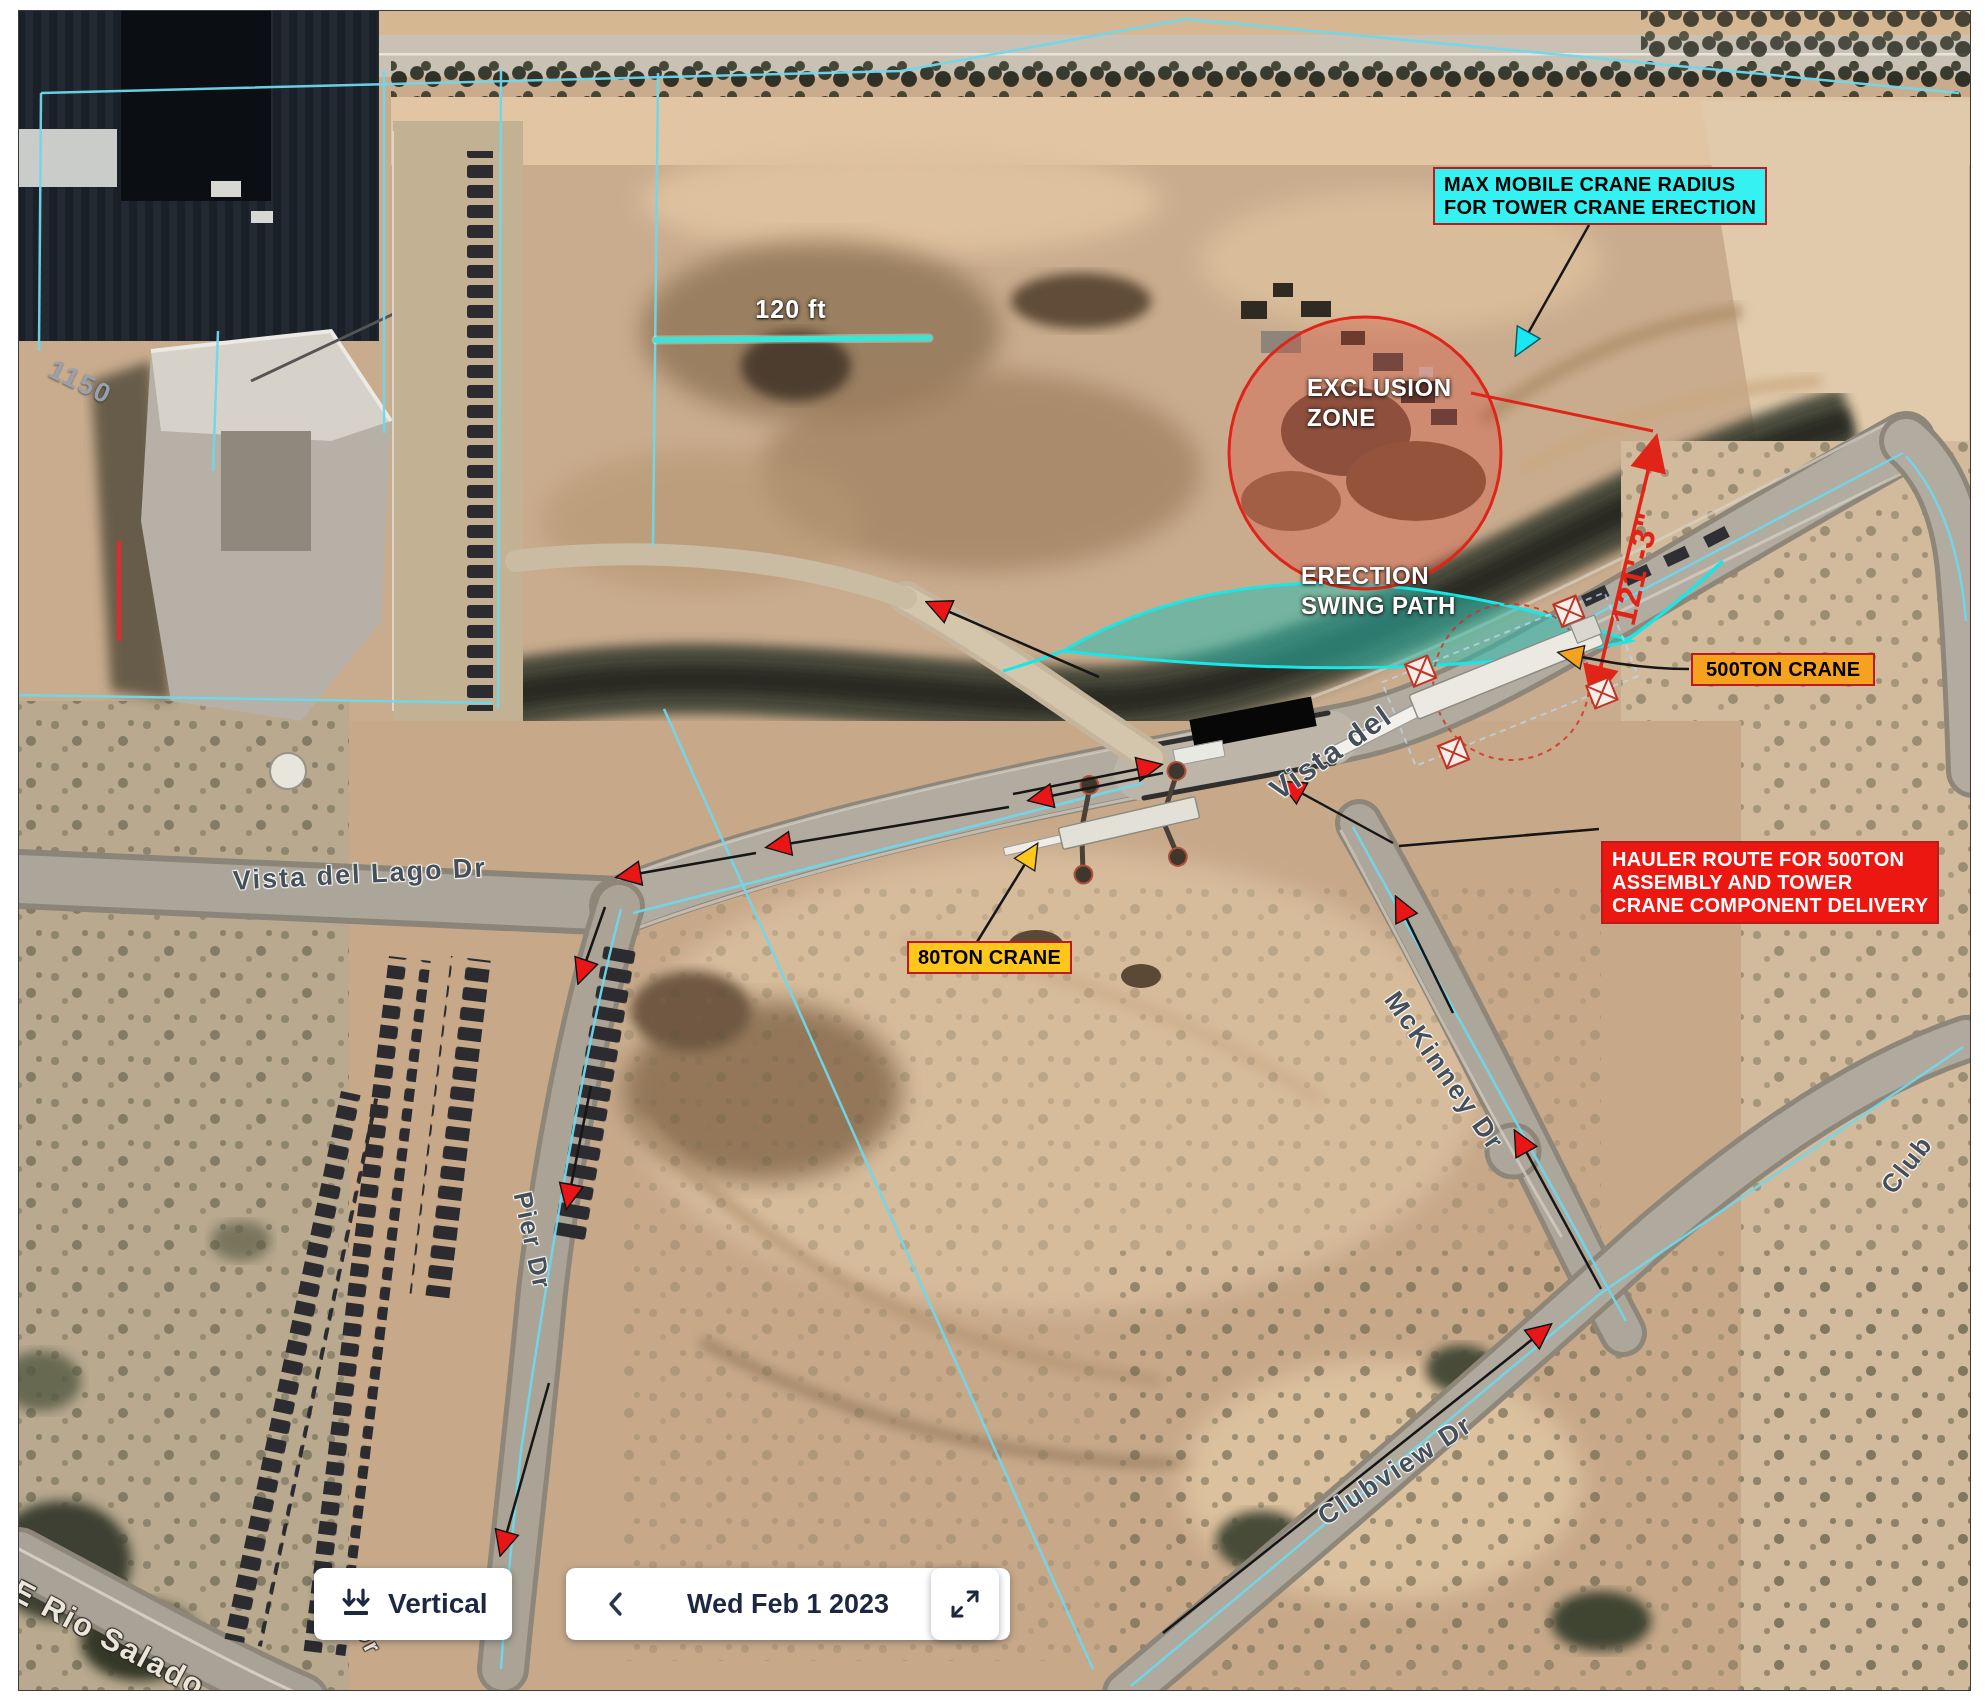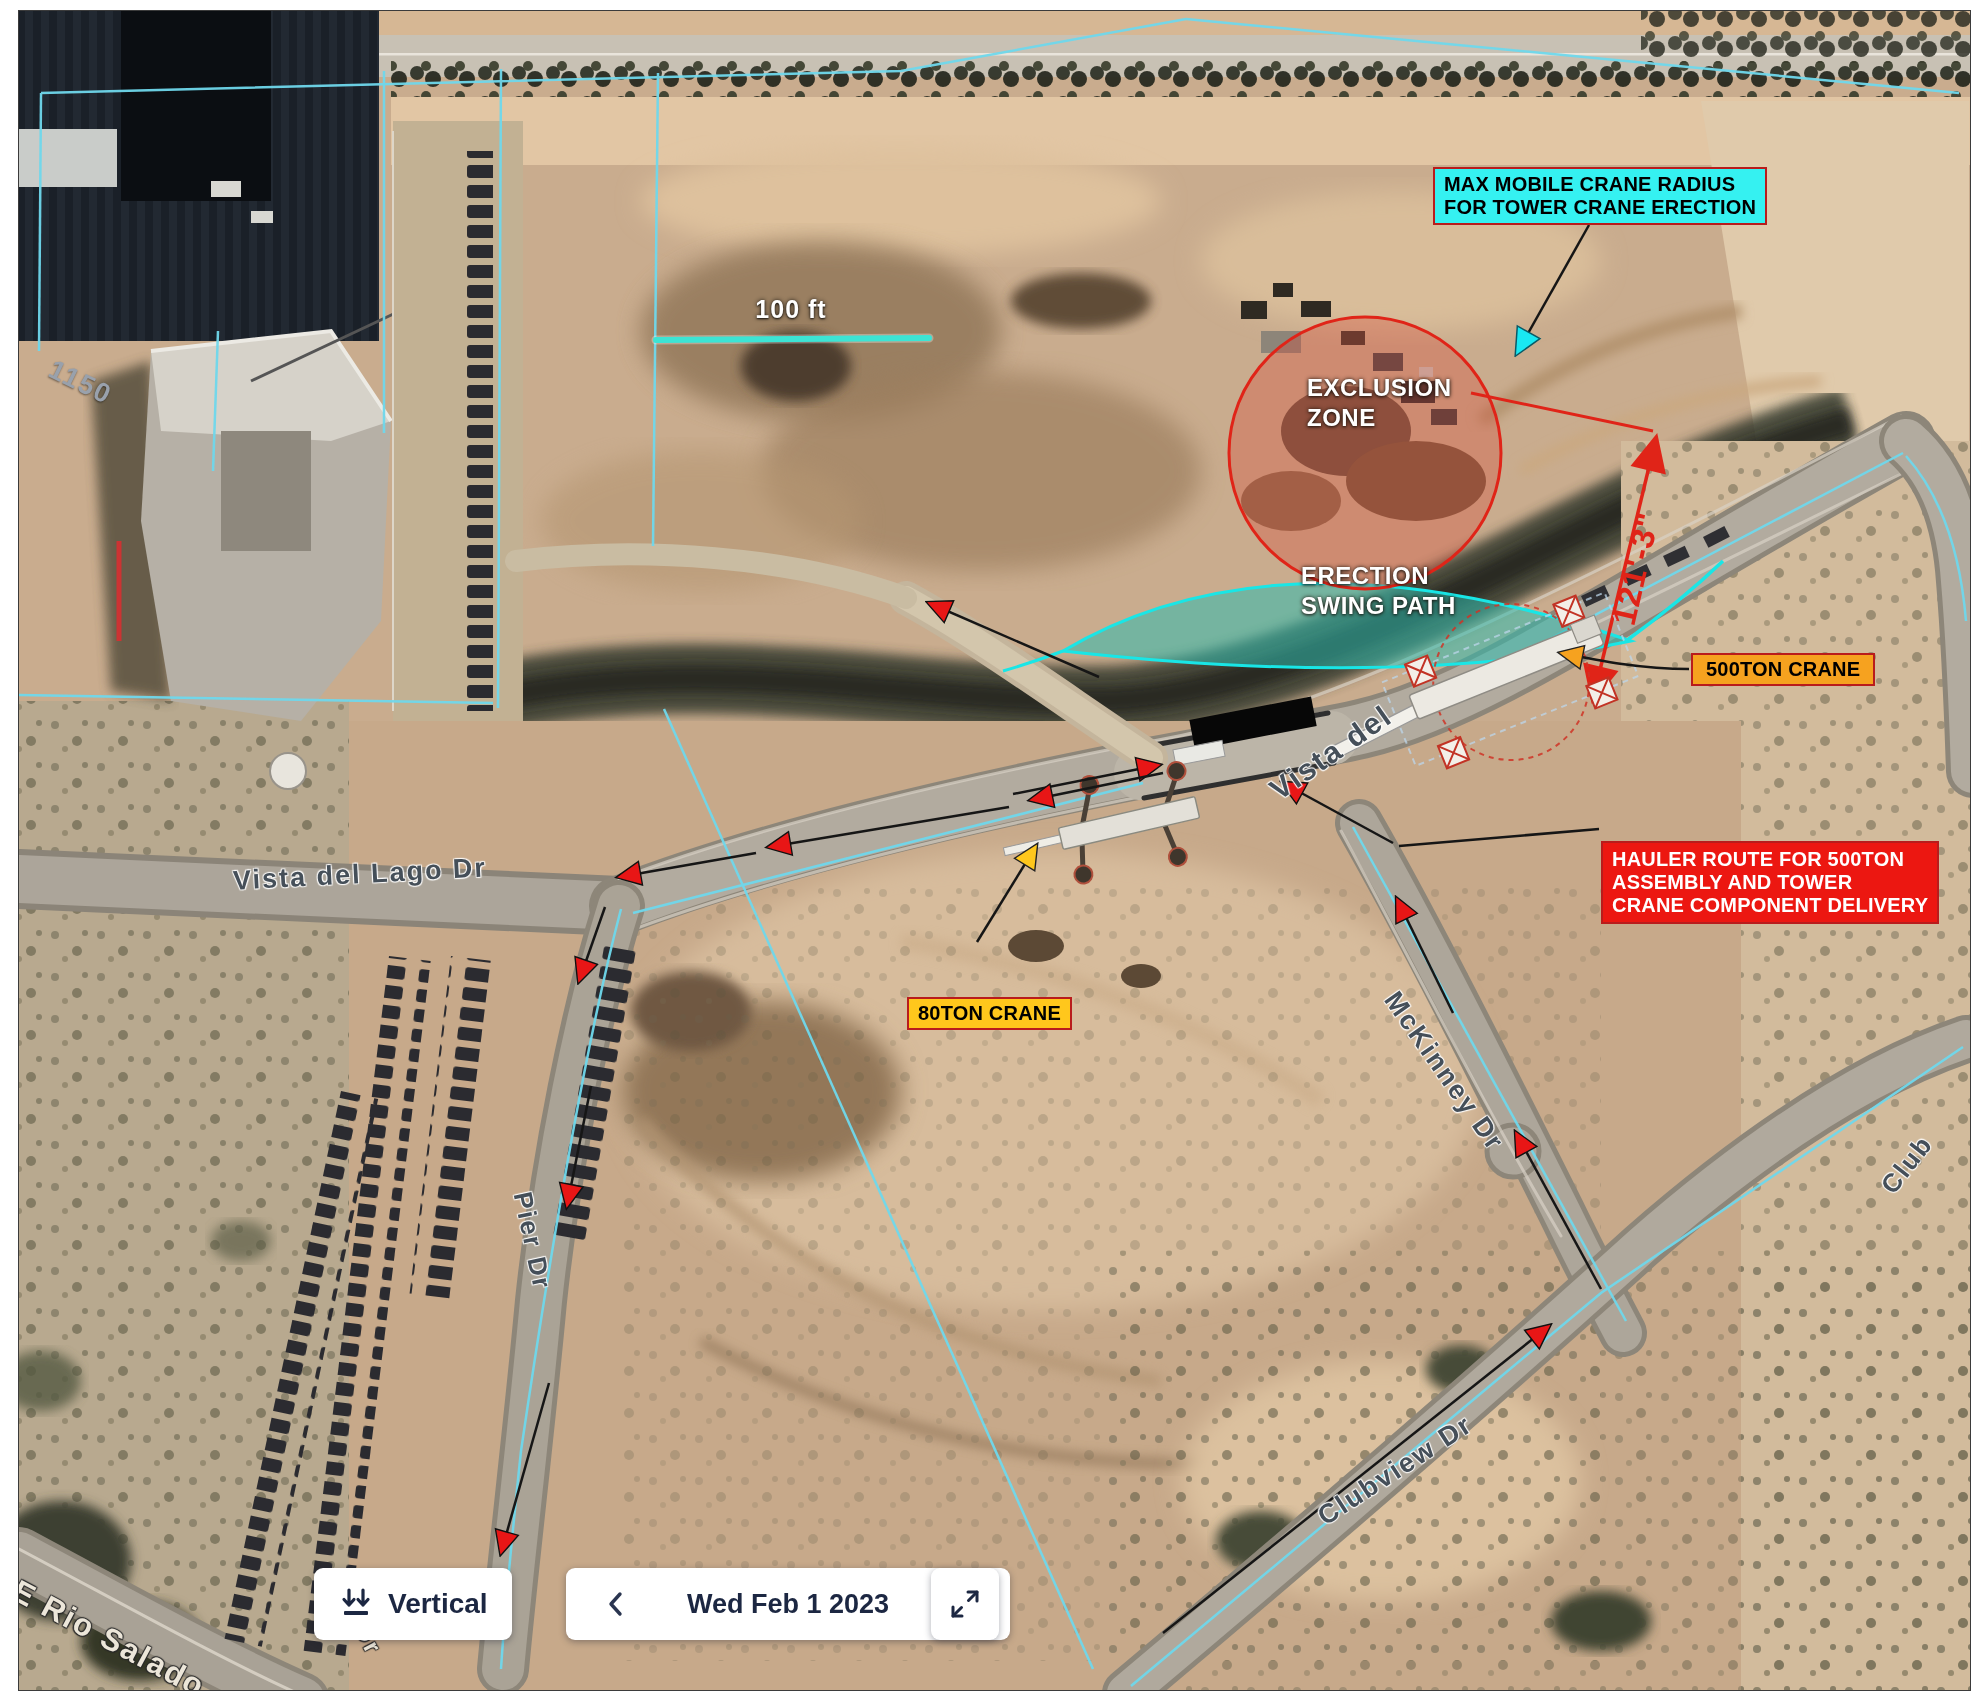--- a/index.html
+++ b/index.html
@@ -326,21 +326,21 @@
     </g>
 
     <g stroke="#161616" stroke-width="2.5" fill="none">
       <path d="M1588,224 L1516,352" marker-end="url(#cyanArrow)"></path>
       <path d="M1688,668 C1640,668 1600,660 1560,652" marker-end="url(#orangeArrow)"></path>
       <path d="M976,941 L1035,845" marker-end="url(#yellowArrow)"></path>
       <path d="M1598,828 L1398,845"></path>
     </g>
   </svg>
 
-  <div class="scalelabel">100 ft</div>
+  <div class="scalelabel">120 ft</div>
 
   <div class="ann cyanbox" style="left:1432px;top:166px;">
     <span>MAX MOBILE CRANE RADIUS</span>
     <span>FOR TOWER CRANE ERECTION</span>
   </div>
 
   <div class="maptext" style="left:1306px;top:372px;">
     <span>EXCLUSION</span>
     <span>ZONE</span>
   </div>
@@ -351,21 +351,21 @@
   </div>
 
   <div class="ann orangebox" style="left:1690px;top:652px;">500TON CRANE</div>
 
   <div class="ann redbox" style="left:1600px;top:792px;margin-top:48px;">
     <span>HAULER ROUTE FOR 500TON</span>
     <span>ASSEMBLY AND TOWER</span>
     <span>CRANE COMPONENT DELIVERY</span>
   </div>
 
-  <div class="ann yellowbox" style="left:906px;top:996px;text-align:center;">80TON CRANE</div>
+  <div class="ann yellowbox" style="left:906px;top:940px;text-align:center;">80TON CRANE</div>
 
   <div class="street" style="left:232px;top:858px;font-size:27px;transform:rotate(-3deg);">Vista del Lago Dr</div>
   <div class="street" style="left:1282px;top:772px;font-size:30px;transform-origin:left bottom;transform:rotate(-35deg);">Vista del</div>
   <div class="street" style="left:1402px;top:985px;font-size:27px;transform-origin:left top;transform:rotate(55deg);">McKinney Dr</div>
   <div class="street" style="left:1328px;top:1500px;font-size:27px;transform-origin:left bottom;transform:rotate(-33deg);">Clubview Dr</div>
   <div class="street" style="left:1898px;top:1168px;font-size:26px;transform-origin:left bottom;transform:rotate(-52deg);">Club</div>
   <div class="street" style="left:536px;top:1188px;font-size:26px;transform-origin:left top;transform:rotate(78deg);">Pier Dr</div>
   <div class="street street-light" style="left:22px;top:1572px;font-size:31px;transform-origin:left top;transform:rotate(28deg);">E Rio Salado</div>
   <div class="street street-light" style="left:372px;top:1618px;font-size:24px;transform-origin:left top;transform:rotate(62deg);">Dr</div>
   <div class="bnum" style="left:46px;top:366px;transform:rotate(26deg);">1150</div>

